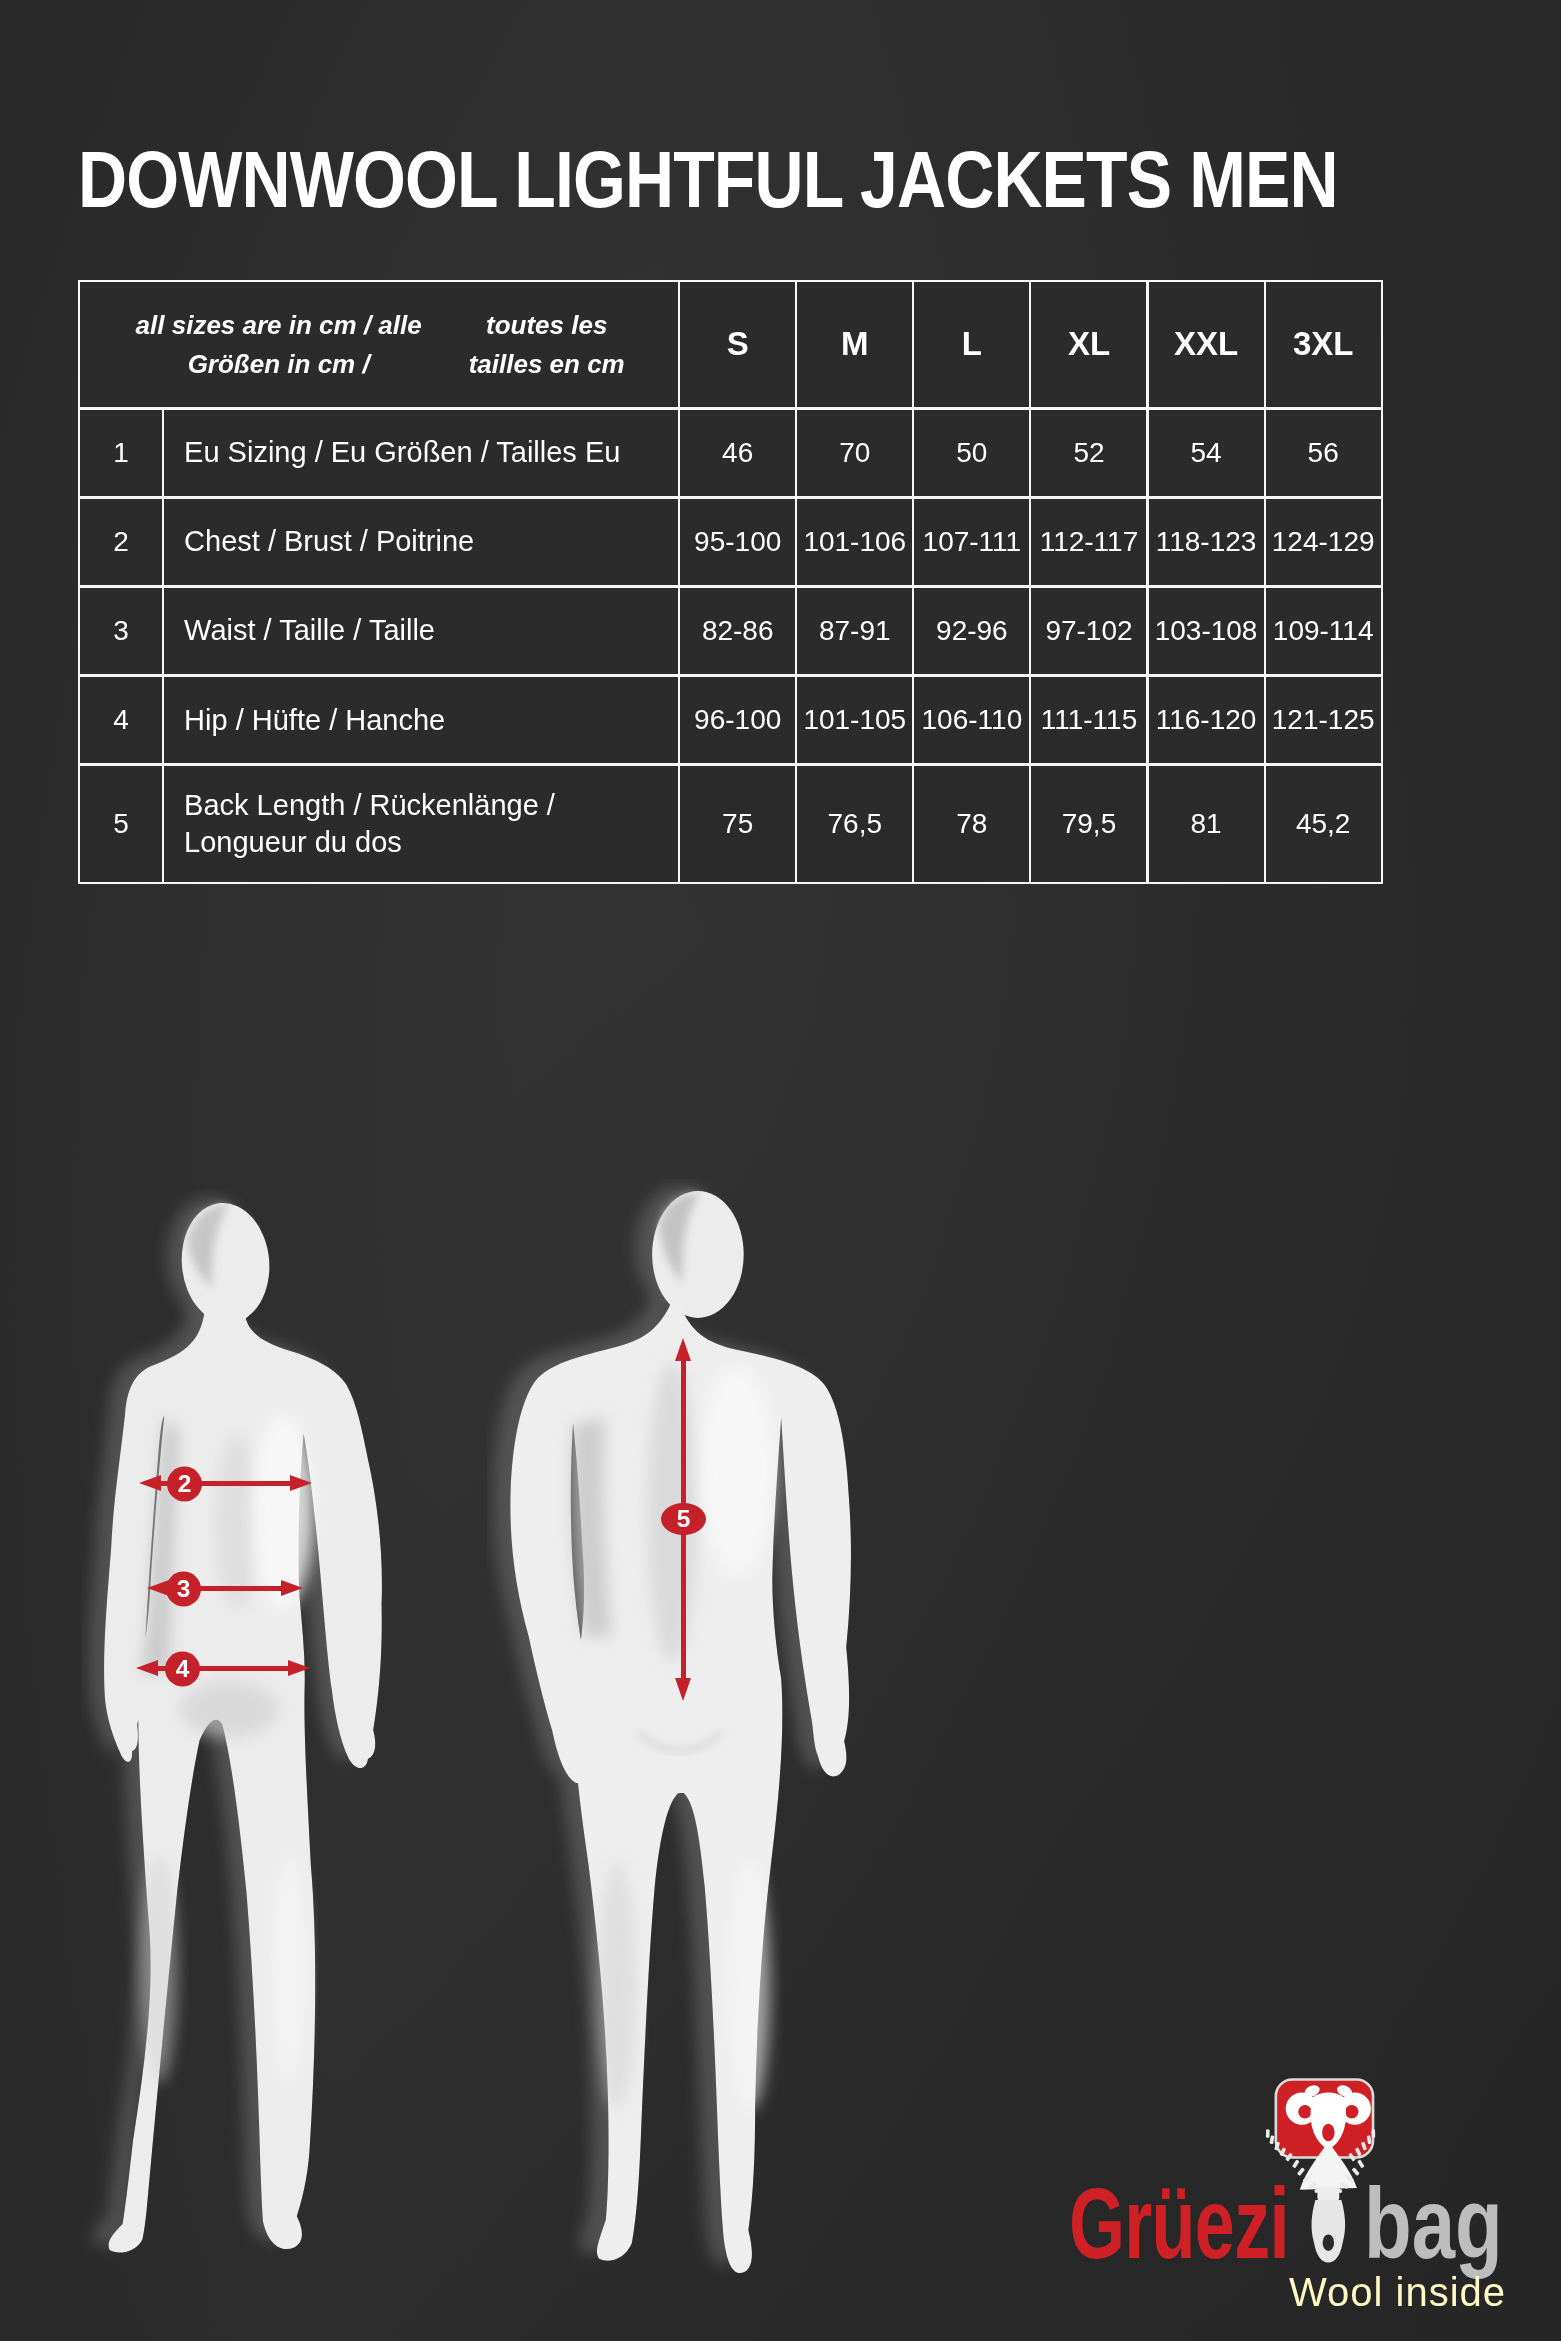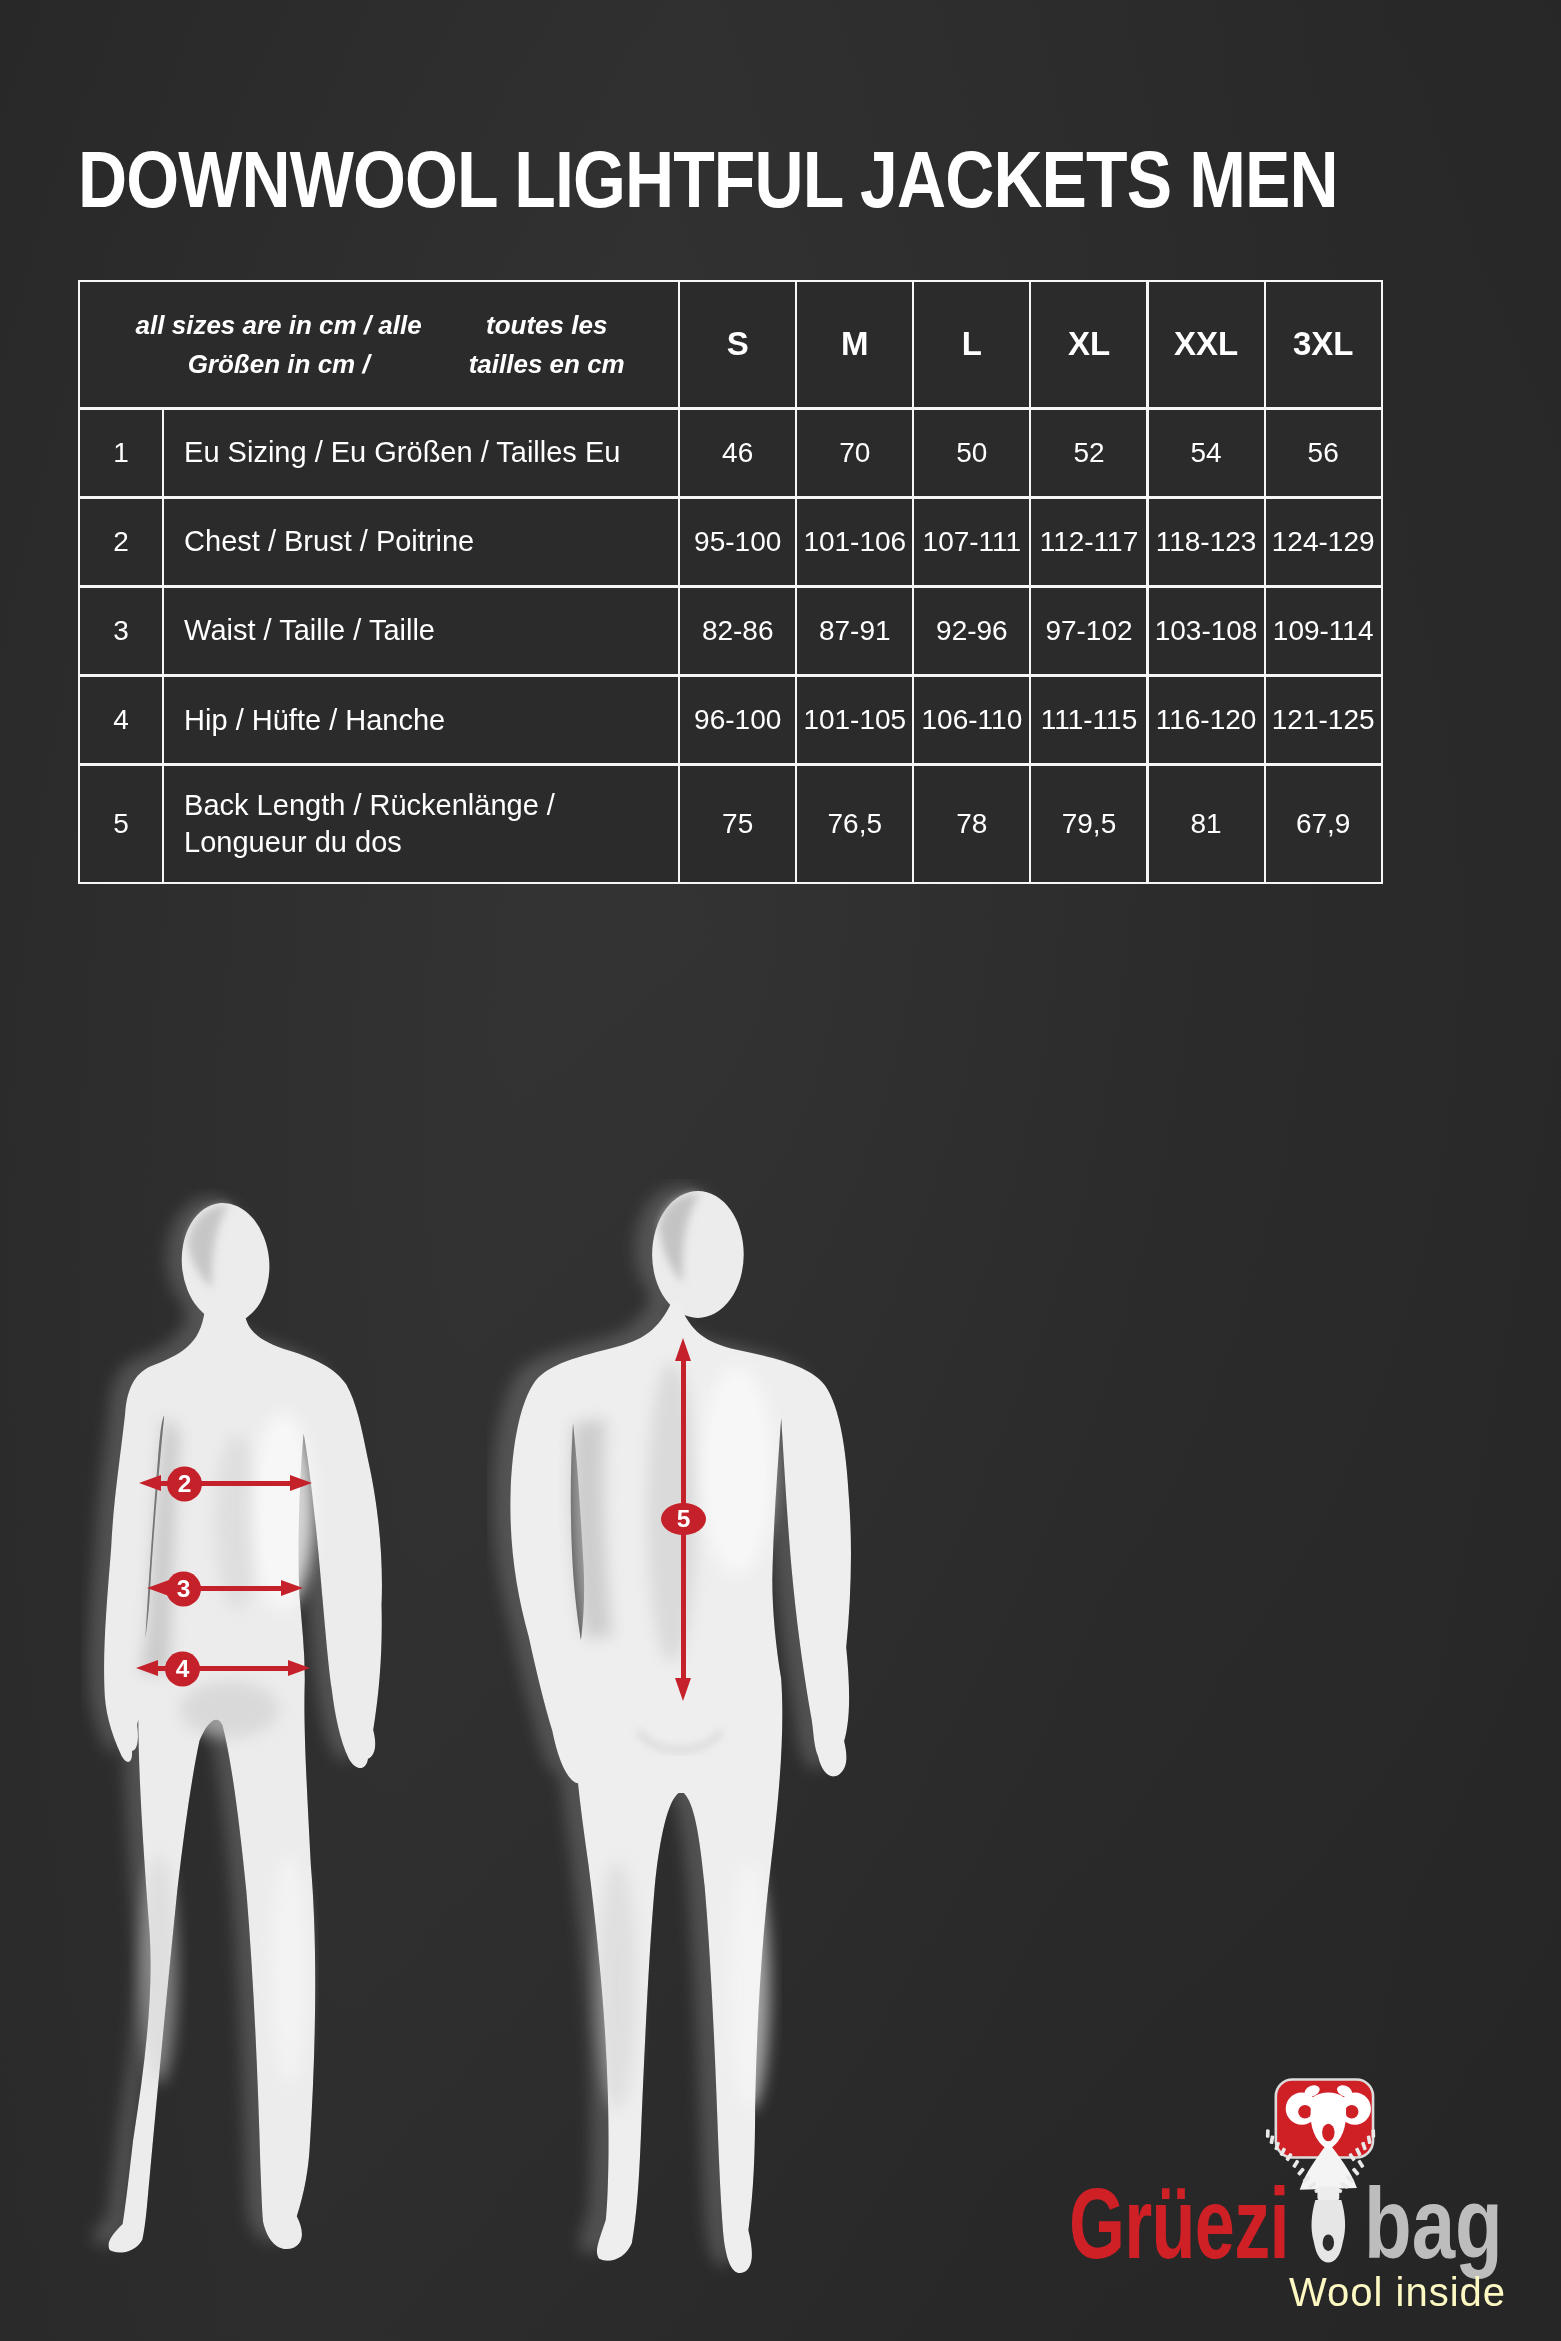--- a/index.html
+++ b/index.html
@@ -140,21 +140,21 @@
   <div class="cell c-val">116-120</div>
   <div class="cell c-val">121-125</div>
 
   <div class="cell c-num">5</div>
   <div class="cell c-label">Back Length / Rückenlänge / Longueur du dos</div>
   <div class="cell c-val">75</div>
   <div class="cell c-val">76,5</div>
   <div class="cell c-val">78</div>
   <div class="cell c-val">79,5</div>
   <div class="cell c-val">81</div>
-  <div class="cell c-val">67,9</div>
+  <div class="cell c-val">45,2</div>
 </div>
 
 <svg class="figure-svg" style="left:81px;top:1189px;" width="364" height="1077" viewBox="0 0 700 2070">
   <defs>
     <filter id="soft8" x="-30%" y="-30%" width="160%" height="160%">
         <feGaussianBlur stdDeviation="8"></feGaussianBlur>
       </filter>
     <filter id="soft14" x="-30%" y="-30%" width="160%" height="160%">
         <feGaussianBlur stdDeviation="14"></feGaussianBlur>
       </filter>

